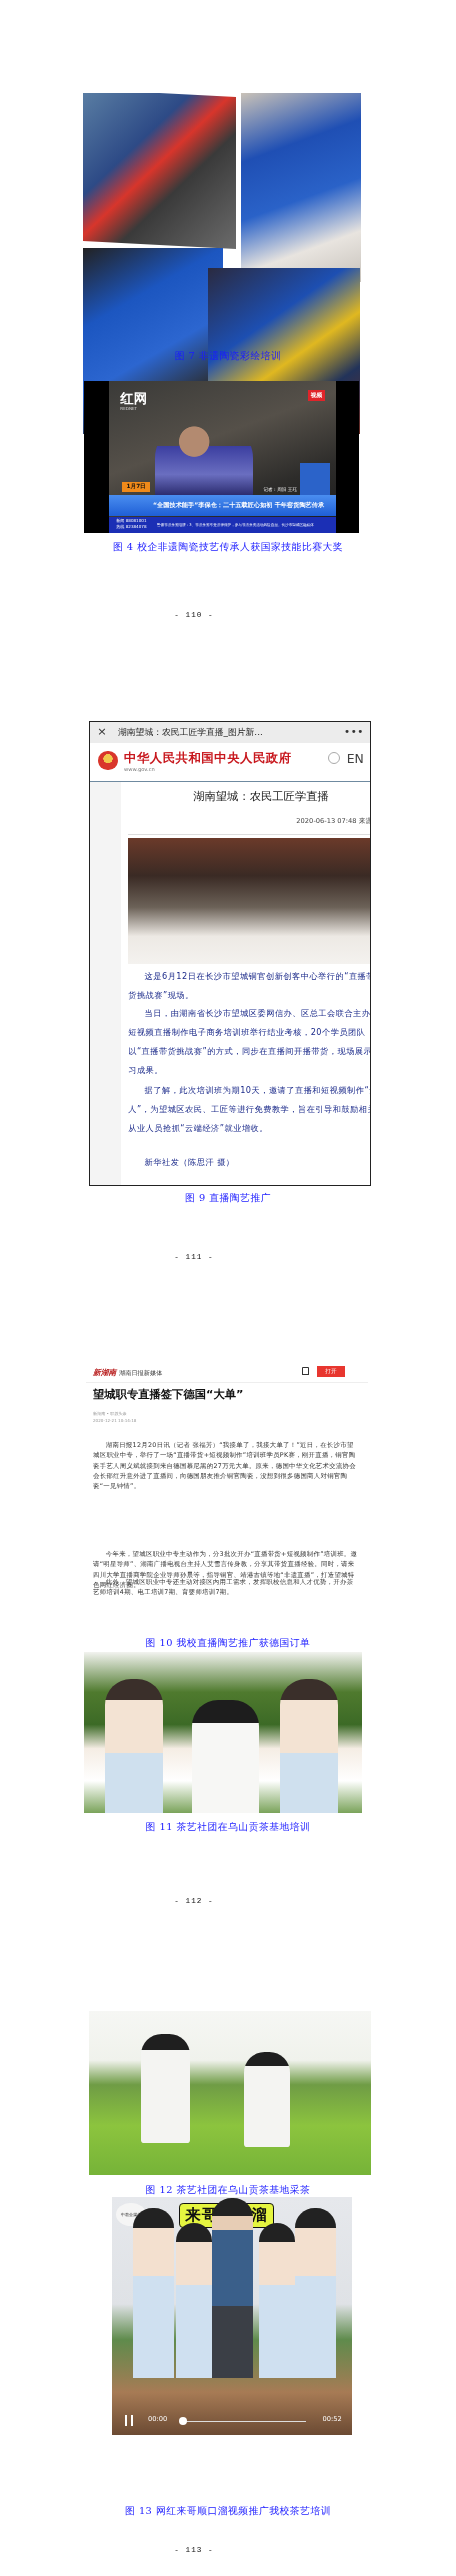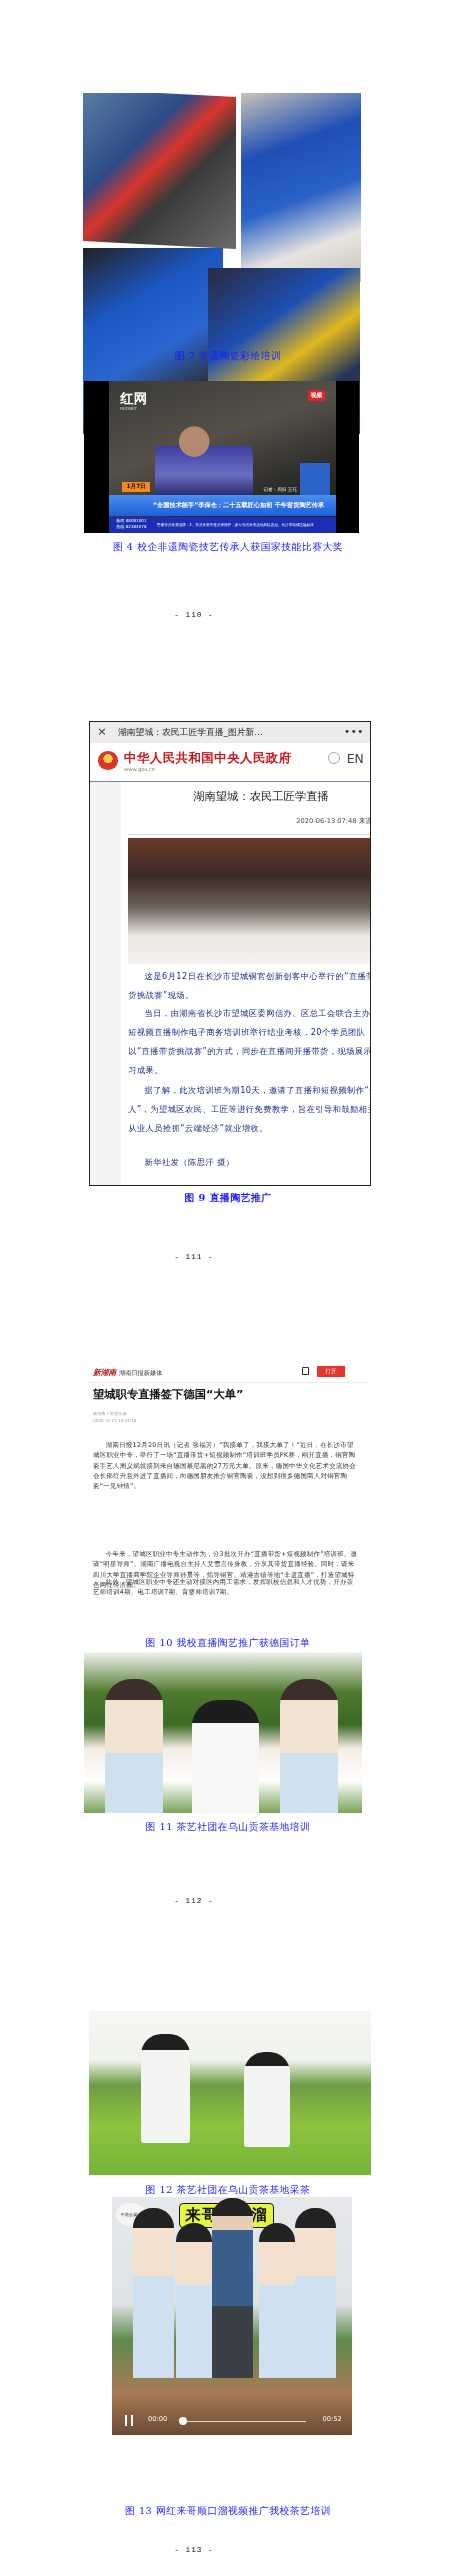--- a/index.html
+++ b/index.html
@@ -129,21 +129,21 @@
     <div class="ph-h1">湖南望城：农民工匠学直播</div>
     <div class="ph-meta">2020-06-13 07:48   来源： 新华社</div>
     <div class="ph-rule"></div>
     <div class="ph-photo"></div>
     <div class="ph-para" style="top:185px;">这是6月12日在长沙市望城铜官创新创客中心举行的“直播带货挑战赛”现场。</div>
     <div class="ph-para" style="top:222px;">当日，由湖南省长沙市望城区委网信办、区总工会联合主办的短视频直播制作电子商务培训班举行结业考核，20个学员团队以“直播带货挑战赛”的方式，同步在直播间开播带货，现场展示学习成果。</div>
     <div class="ph-para" style="top:299px;">据了解，此次培训班为期10天，邀请了直播和短视频制作“达人”，为望城区农民、工匠等进行免费教学，旨在引导和鼓励相关从业人员抢抓“云端经济”就业增收。</div>
     <div class="ph-para" style="top:371px;">新华社发（陈思汗 摄）</div>
   </div>
 </div>
-<div class="caption" style="top:1192px;font-weight:bold;">图 9  直播陶艺推广</div>
+<div class="caption" style="top:1192px;">图 9  直播陶艺推广</div>
 <div class="pagenum" style="top:1253px;">- 111 -</div>
 
 <div class="art-logo">新湖南</div>
 <div class="art-org">湖南日报新媒体</div>
 <div class="art-home"></div>
 <div class="art-open">打开</div>
 <div class="art-rule"></div>
 <div class="art-title">望城职专直播签下德国“大单”</div>
 <div class="art-src">新湖南 • 职教头条</div>
 <div class="art-time">2020-12-21 10:14:18</div>

